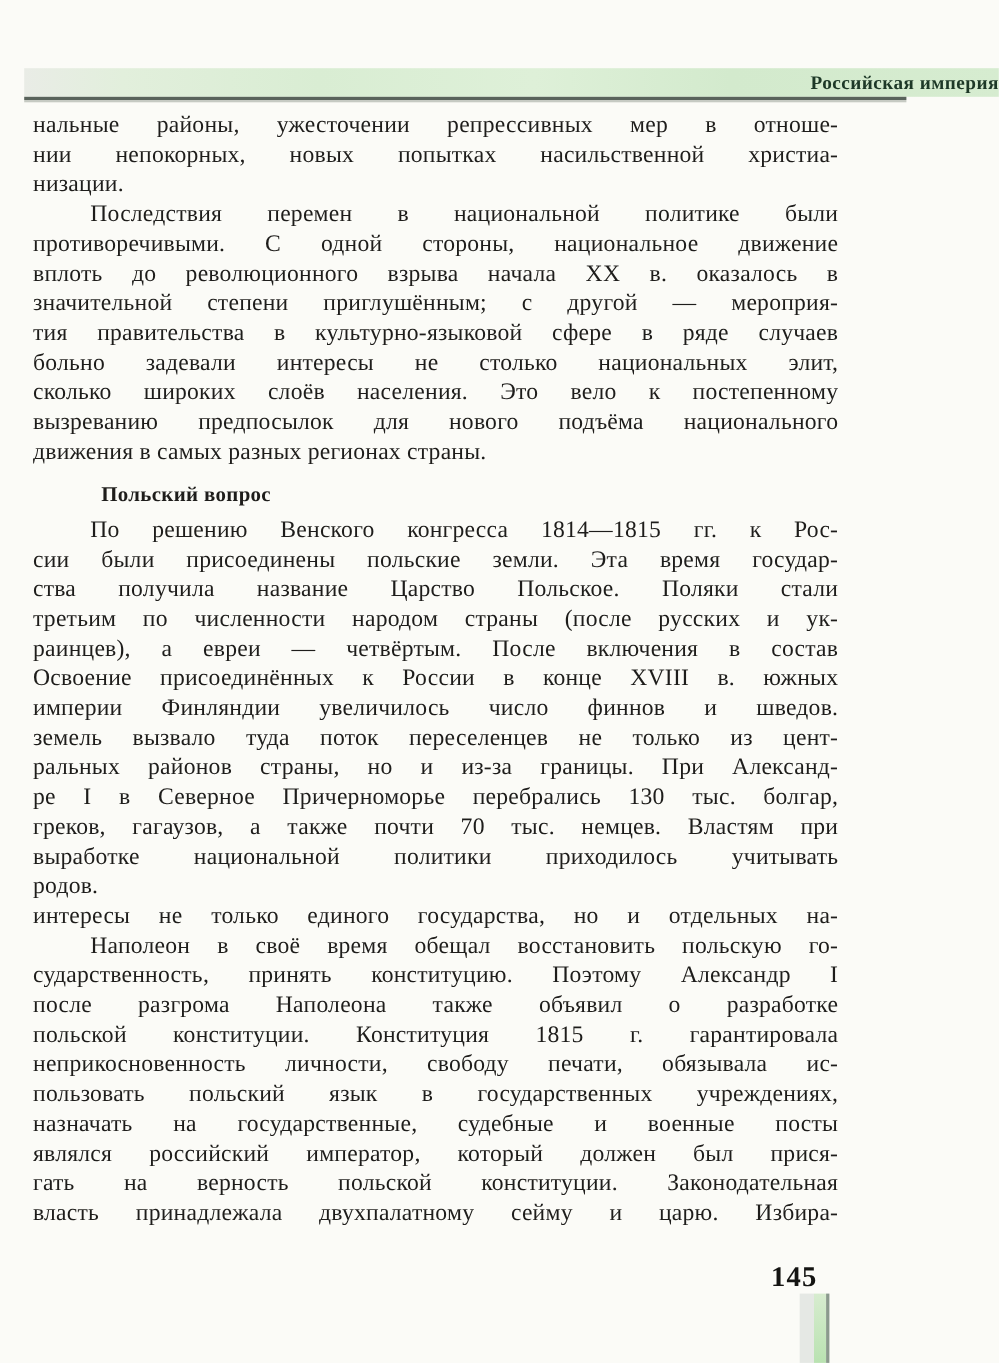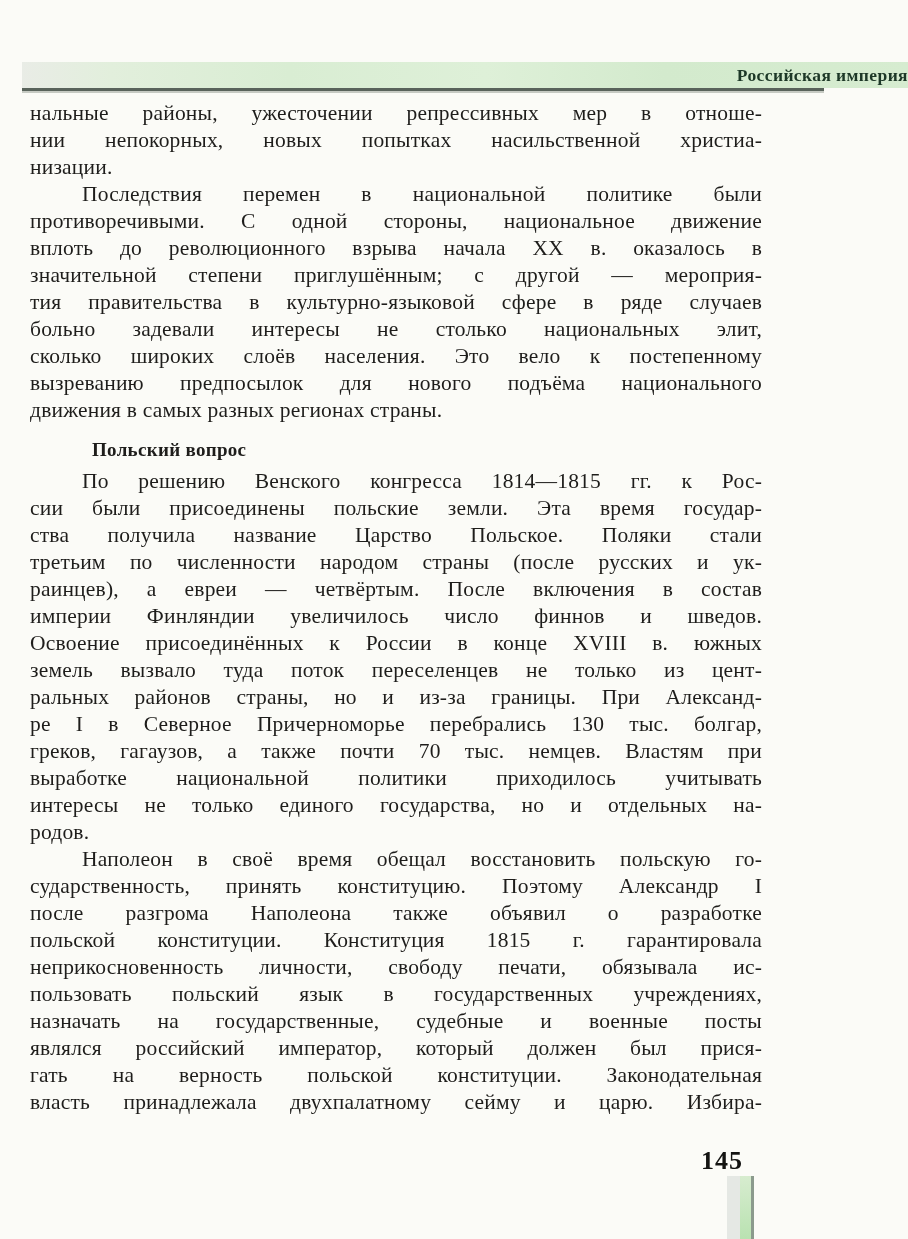--- a/index.html
+++ b/index.html
@@ -93,29 +93,29 @@
       <div class="line">вызреванию предпосылок для нового подъёма национального</div>
       <div class="line last">движения в самых разных регионах страны.</div>
     </div>
     <div class="heading">Польский вопрос</div>
     <div class="para">
       <div class="line ind">По решению Венского конгресса 1814—1815 гг. к Рос-</div>
       <div class="line">сии были присоединены польские земли. Эта время государ-</div>
       <div class="line">ства получила название Царство Польское. Поляки стали</div>
       <div class="line">третьим по численности народом страны (после русских и ук-</div>
       <div class="line">раинцев), а евреи — четвёртым. После включения в состав</div>
+      <div class="line">Освоение присоединённых к России в конце XVIII в. южных</div>
       <div class="line">империи Финляндии увеличилось число финнов и шведов.</div>
-      <div class="line">Освоение присоединённых к России в конце XVIII в. южных</div>
       <div class="line">земель вызвало туда поток переселенцев не только из цент-</div>
       <div class="line">ральных районов страны, но и из-за границы. При Александ-</div>
       <div class="line">ре I в Северное Причерноморье перебрались 130 тыс. болгар,</div>
       <div class="line">греков, гагаузов, а также почти 70 тыс. немцев. Властям при</div>
       <div class="line">выработке национальной политики приходилось учитывать</div>
+      <div class="line last">родов.</div>
       <div class="line">интересы не только единого государства, но и отдельных на-</div>
-      <div class="line last">родов.</div>
     </div>
     <div class="para">
       <div class="line ind">Наполеон в своё время обещал восстановить польскую го-</div>
       <div class="line">сударственность, принять конституцию. Поэтому Александр I</div>
       <div class="line">после разгрома Наполеона также объявил о разработке</div>
       <div class="line">польской конституции. Конституция 1815 г. гарантировала</div>
       <div class="line">неприкосновенность личности, свободу печати, обязывала ис-</div>
       <div class="line">пользовать польский язык в государственных учреждениях,</div>
       <div class="line">назначать на государственные, судебные и военные посты</div>
       <div class="line">являлся российский император, который должен был прися-</div>

